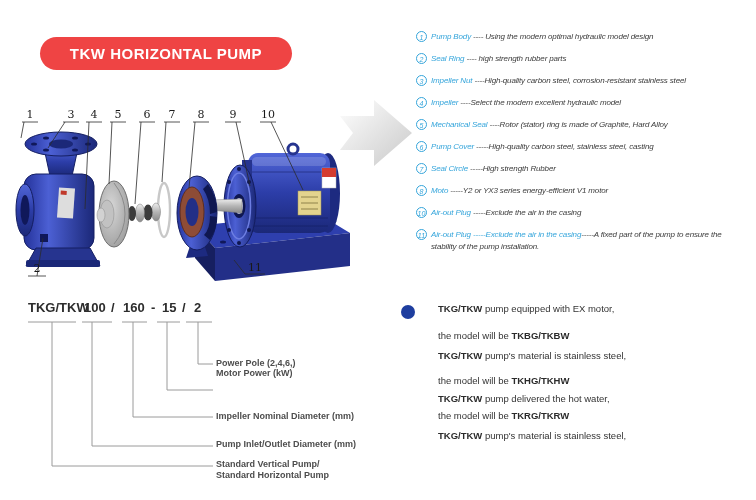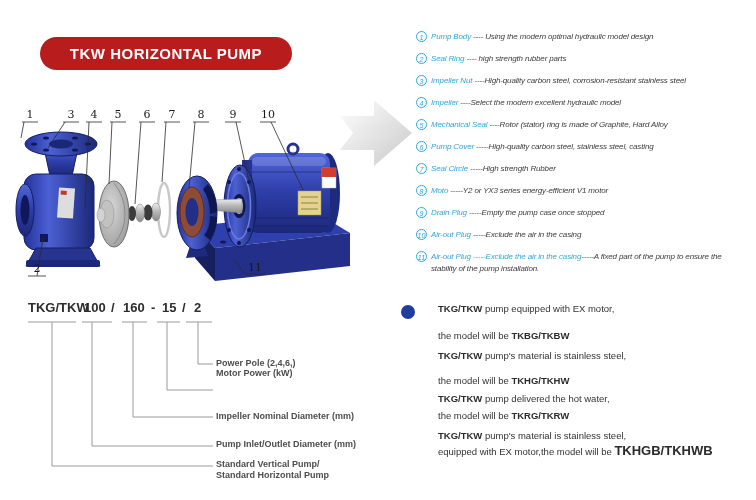--- a/index.html
+++ b/index.html
@@ -1,21 +1,21 @@
 <!DOCTYPE html>
 <html><head>
 <meta charset="utf-8">
 <style>
   html,body{margin:0;padding:0;background:#fff;}
   .page{position:relative;width:756px;height:500px;background:#ffffff;overflow:hidden;
         font-family:"Liberation Sans",sans-serif;}
 
   
   .banner{position:absolute;left:40px;top:37px;width:252px;height:33px;border-radius:17px;
-          background:#b91c1c;display:flex;align-items:center;justify-content:center;}
+          background:#ef4444;display:flex;align-items:center;justify-content:center;}
   .banner span{color:#fff;font-weight:bold;font-size:15px;letter-spacing:.5px;}
 
   
   .diagram{position:absolute;left:12px;top:98px;width:410px;height:195px;}
   .co{font-family:"DejaVu Serif",serif;font-size:11px;fill:#1a1a1a;}
   .cl{stroke:#2b2b2b;stroke-width:.8;fill:none;}
 
   
   .parts{position:absolute;left:416px;top:31px;width:338px;}
   .pitem{display:flex;align-items:flex-start;margin-bottom:10px;font-size:8px;line-height:12px;
@@ -241,24 +241,20 @@
     </div>
     <div class="pitem">
       <span class="pnum">7</span>
       <span><span class="pname">Seal Circle</span><span class="pdesc"> -----High strength Rubber</span></span>
     </div>
     <div class="pitem">
       <span class="pnum">8</span>
       <span><span class="pname">Moto</span><span class="pdesc"> -----Y2 or YX3 series energy-efficient V1 motor</span></span>
     </div>
     <div class="pitem">
-      <span class="pnum">9</span>
-      <span><span class="pname">Drain Plug</span><span class="pdesc"> -----Empty the pump case once stopped</span></span>
-    </div>
-    <div class="pitem">
       <span class="pnum">10</span>
       <span><span class="pname">Air-out Plug</span><span class="pdesc"> -----Exclude the air in the casing</span></span>
     </div>
     <div class="pitem wrap">
       <span class="pnum">11</span>
       <span><span class="pname">Air-out Plug -----Exclude the air in the casing</span><span class="pdesc">-----A fixed part of the pump to ensure the stability of the pump installation.</span></span>
     </div>
   </div>
 
   <div class="model-row">
@@ -297,15 +293,14 @@
   </div>
 
   <div class="bullet"></div>
   <div class="note" style="top:303px"><span class="nb">TKG/TKW</span><span> pump equipped with EX motor,</span><span class="ncode"></span></div>
   <div class="note" style="top:330px"><span class="nb"></span><span>the model will be </span><span class="ncode">TKBG/TKBW</span></div>
   <div class="note" style="top:350px"><span class="nb">TKG/TKW</span><span> pump's material is stainless steel,</span><span class="ncode"></span></div>
   <div class="note" style="top:375px"><span class="nb"></span><span>the model will be </span><span class="ncode">TKHG/TKHW</span></div>
   <div class="note" style="top:393px"><span class="nb">TKG/TKW</span><span> pump delivered the hot water,</span><span class="ncode"></span></div>
   <div class="note" style="top:410px"><span class="nb"></span><span>the model will be </span><span class="ncode">TKRG/TKRW</span></div>
   <div class="note" style="top:430px"><span class="nb">TKG/TKW</span><span> pump's material is stainless steel,</span><span class="ncode"></span></div>
-  <div class="note" style="top:443px"><span class="nb"></span><span>equipped with EX motor,the model will be </span><span class="ncode big">TKHGB/TKHWB</span></div>
 
 </div>
 
 </body></html>

